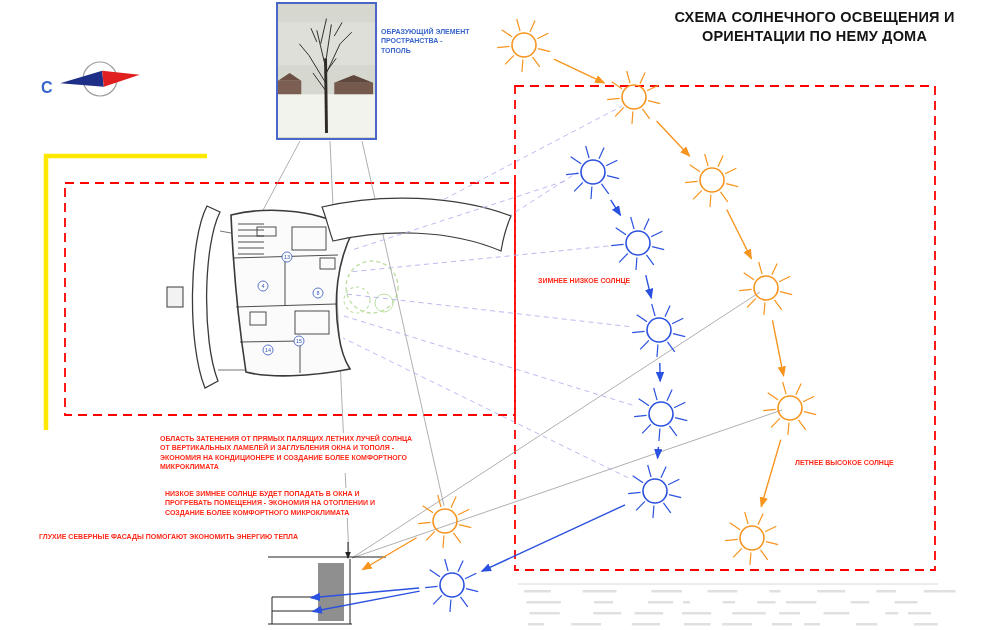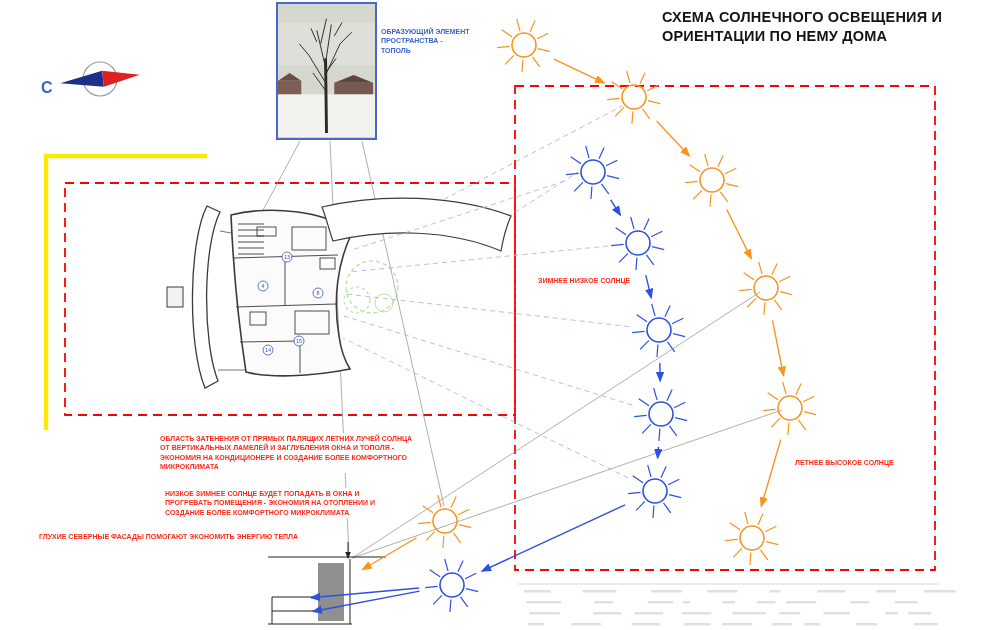--- a/index.html
+++ b/index.html
@@ -1,21 +1,21 @@
 <!DOCTYPE html>
 <html style="--summer-sun: #F7941E; --winter-sun: #2B51E0; --annotation-red: #FF2A1A; --boundary-red: #FF0000; --boundary-yellow: #FFE800; --photo-border-blue: #4A66C8; --caption-blue: #3A66CC;"><head>
 <meta charset="utf-8">
 <style>
   *{margin:0;padding:0;box-sizing:border-box}
   html,body{background:#fff}
   body{font-family:"Liberation Sans",sans-serif}
   .canvas{position:relative;width:990px;height:630px;background:#ffffff;overflow:hidden}
   .abs{position:absolute}
   svg.layer{position:absolute;left:0;top:0}
-  .title{left:662px;top:8px;width:305px;font-size:14.5px;font-weight:700;color:#141414;line-height:1.3;letter-spacing:.2px}
+  .title{left:662px;top:8px;width:305px;text-align:center;font-size:14.5px;font-weight:700;color:#141414;line-height:1.3;letter-spacing:.2px}
   .north-letter{left:41px;top:79px;font-size:16px;font-weight:700;color:var(--caption-blue,#2244bb)}
   .photo{left:276px;top:2px;width:101px;height:138px;border:2px solid var(--photo-border-blue,#4a66c8);background:#d6d7cf}
   .photo svg{display:block;width:100%;height:100%}
   .caption{left:381px;top:27px;width:90px;font-size:7px;font-weight:700;line-height:1.35;color:var(--caption-blue,#3a66cc);text-transform:uppercase}
   .note{color:var(--annotation-red,#ff2a1a);font-size:7px;font-weight:700;line-height:1.35;background:#fff;padding:1px 2px;text-transform:uppercase}
   .note1{left:158px;top:433px;width:258px}
   .note2{left:163px;top:488px;width:240px}
   .note3{left:37px;top:531px;width:272px}
   .sunlabel{font-size:7px;font-weight:700;color:var(--annotation-red,#ff2a1a);white-space:nowrap;background:rgba(255,255,255,.8);text-transform:uppercase}
   .winterlabel{left:538px;top:277px}

